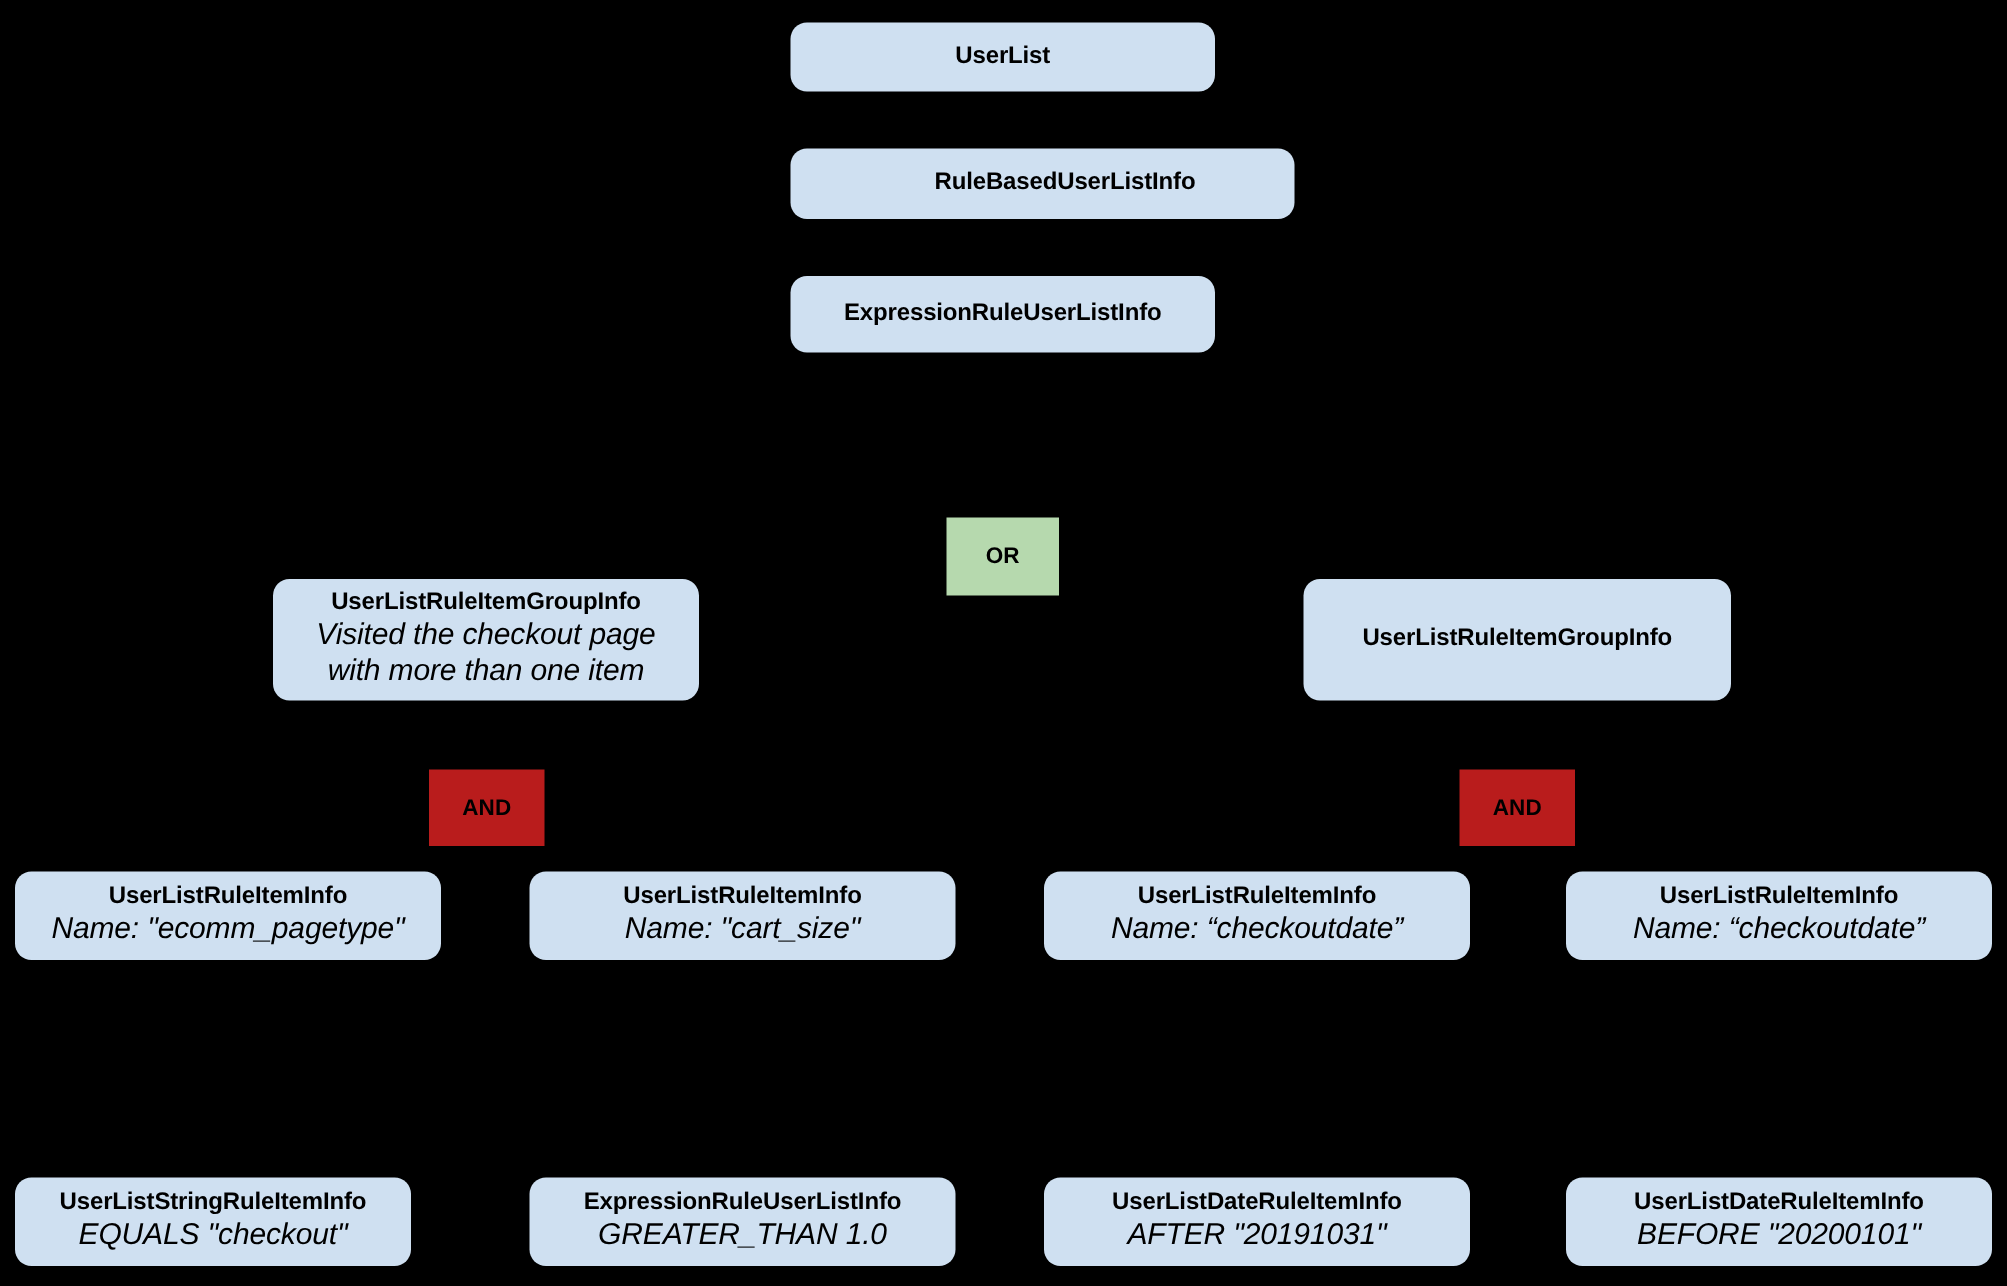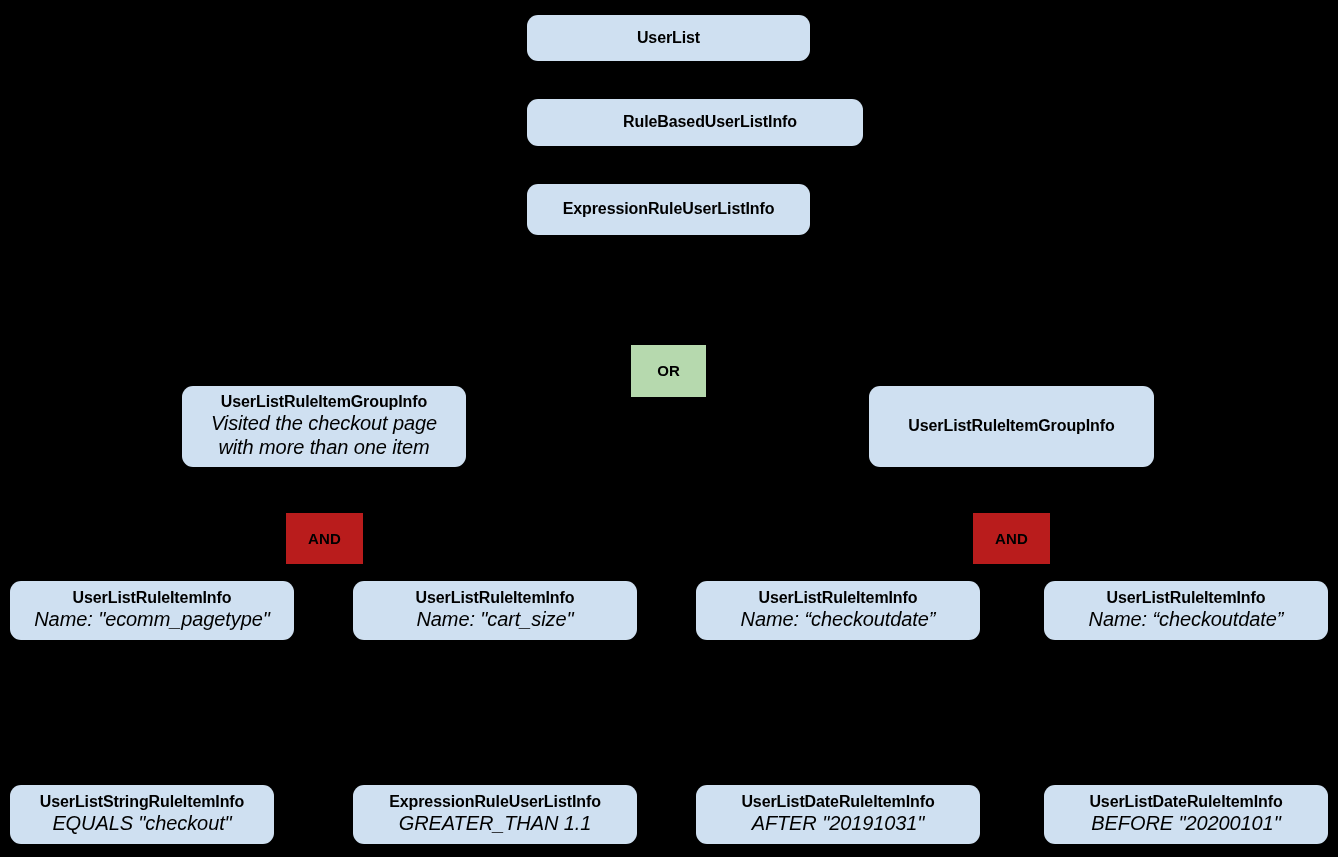--- a/index.html
+++ b/index.html
@@ -149,21 +149,21 @@
     <div class="subtitle">Name: “checkoutdate”</div>
   </div>
 
   <div class="node entity" style="left:10px; top:785px; width:264px; height:59px;">
     <div class="title">UserListStringRuleItemInfo</div>
     <div class="subtitle">EQUALS "checkout"</div>
   </div>
 
   <div class="node entity" style="left:353px; top:785px; width:284px; height:59px;">
     <div class="title">ExpressionRuleUserListInfo</div>
-    <div class="subtitle">GREATER_THAN 1.1</div>
+    <div class="subtitle">GREATER_THAN 1.0</div>
   </div>
 
   <div class="node entity" style="left:696px; top:785px; width:284px; height:59px;">
     <div class="title">UserListDateRuleItemInfo</div>
     <div class="subtitle">AFTER "20191031"</div>
   </div>
 
   <div class="node entity" style="left:1044px; top:785px; width:284px; height:59px;">
     <div class="title">UserListDateRuleItemInfo</div>
     <div class="subtitle">BEFORE "20200101"</div>

